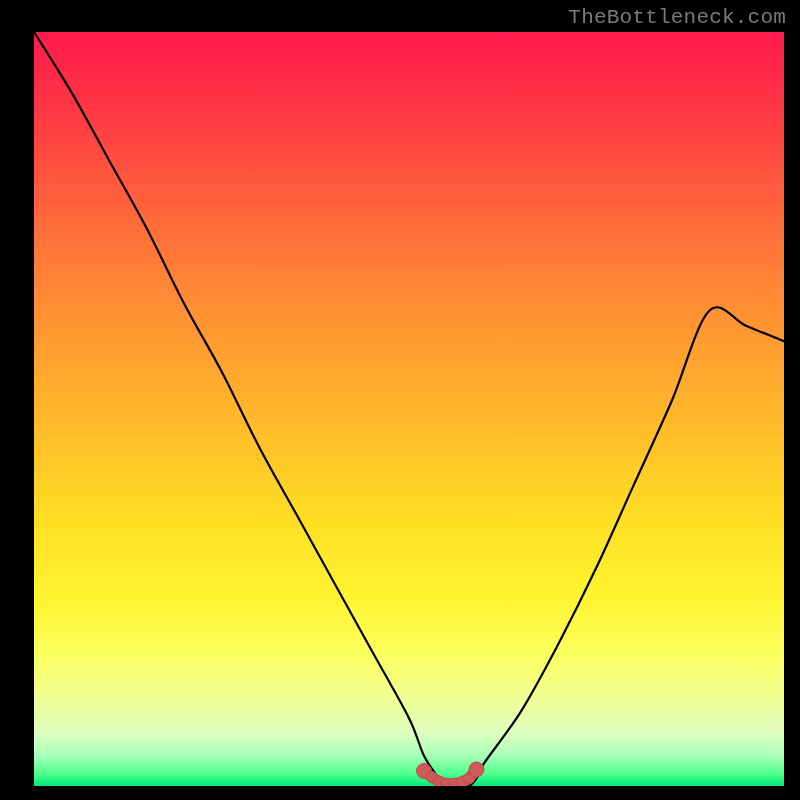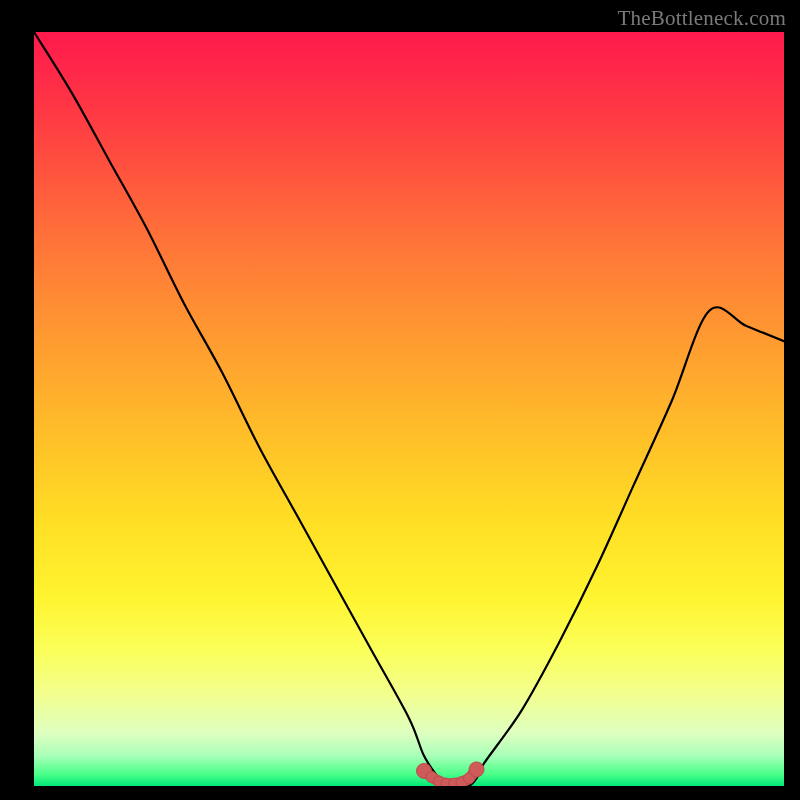--- a/index.html
+++ b/index.html
@@ -50,21 +50,21 @@
   svg.curve {
     position: absolute;
     left: 0; top: 0;
     width: 750px;
     height: 754px;
   }
   .watermark {
     position: absolute;
     top: 6px;
     right: 14px;
-    font-family: Liberation Serif, serif;
+    font-family: Liberation Mono, monospace;
     font-size: 21px;
     color: #7a7a7a;
     letter-spacing: 0.2px;
     user-select: none;
   }
 </style>
 </head>
 <body>
 
 <div class="frame">

